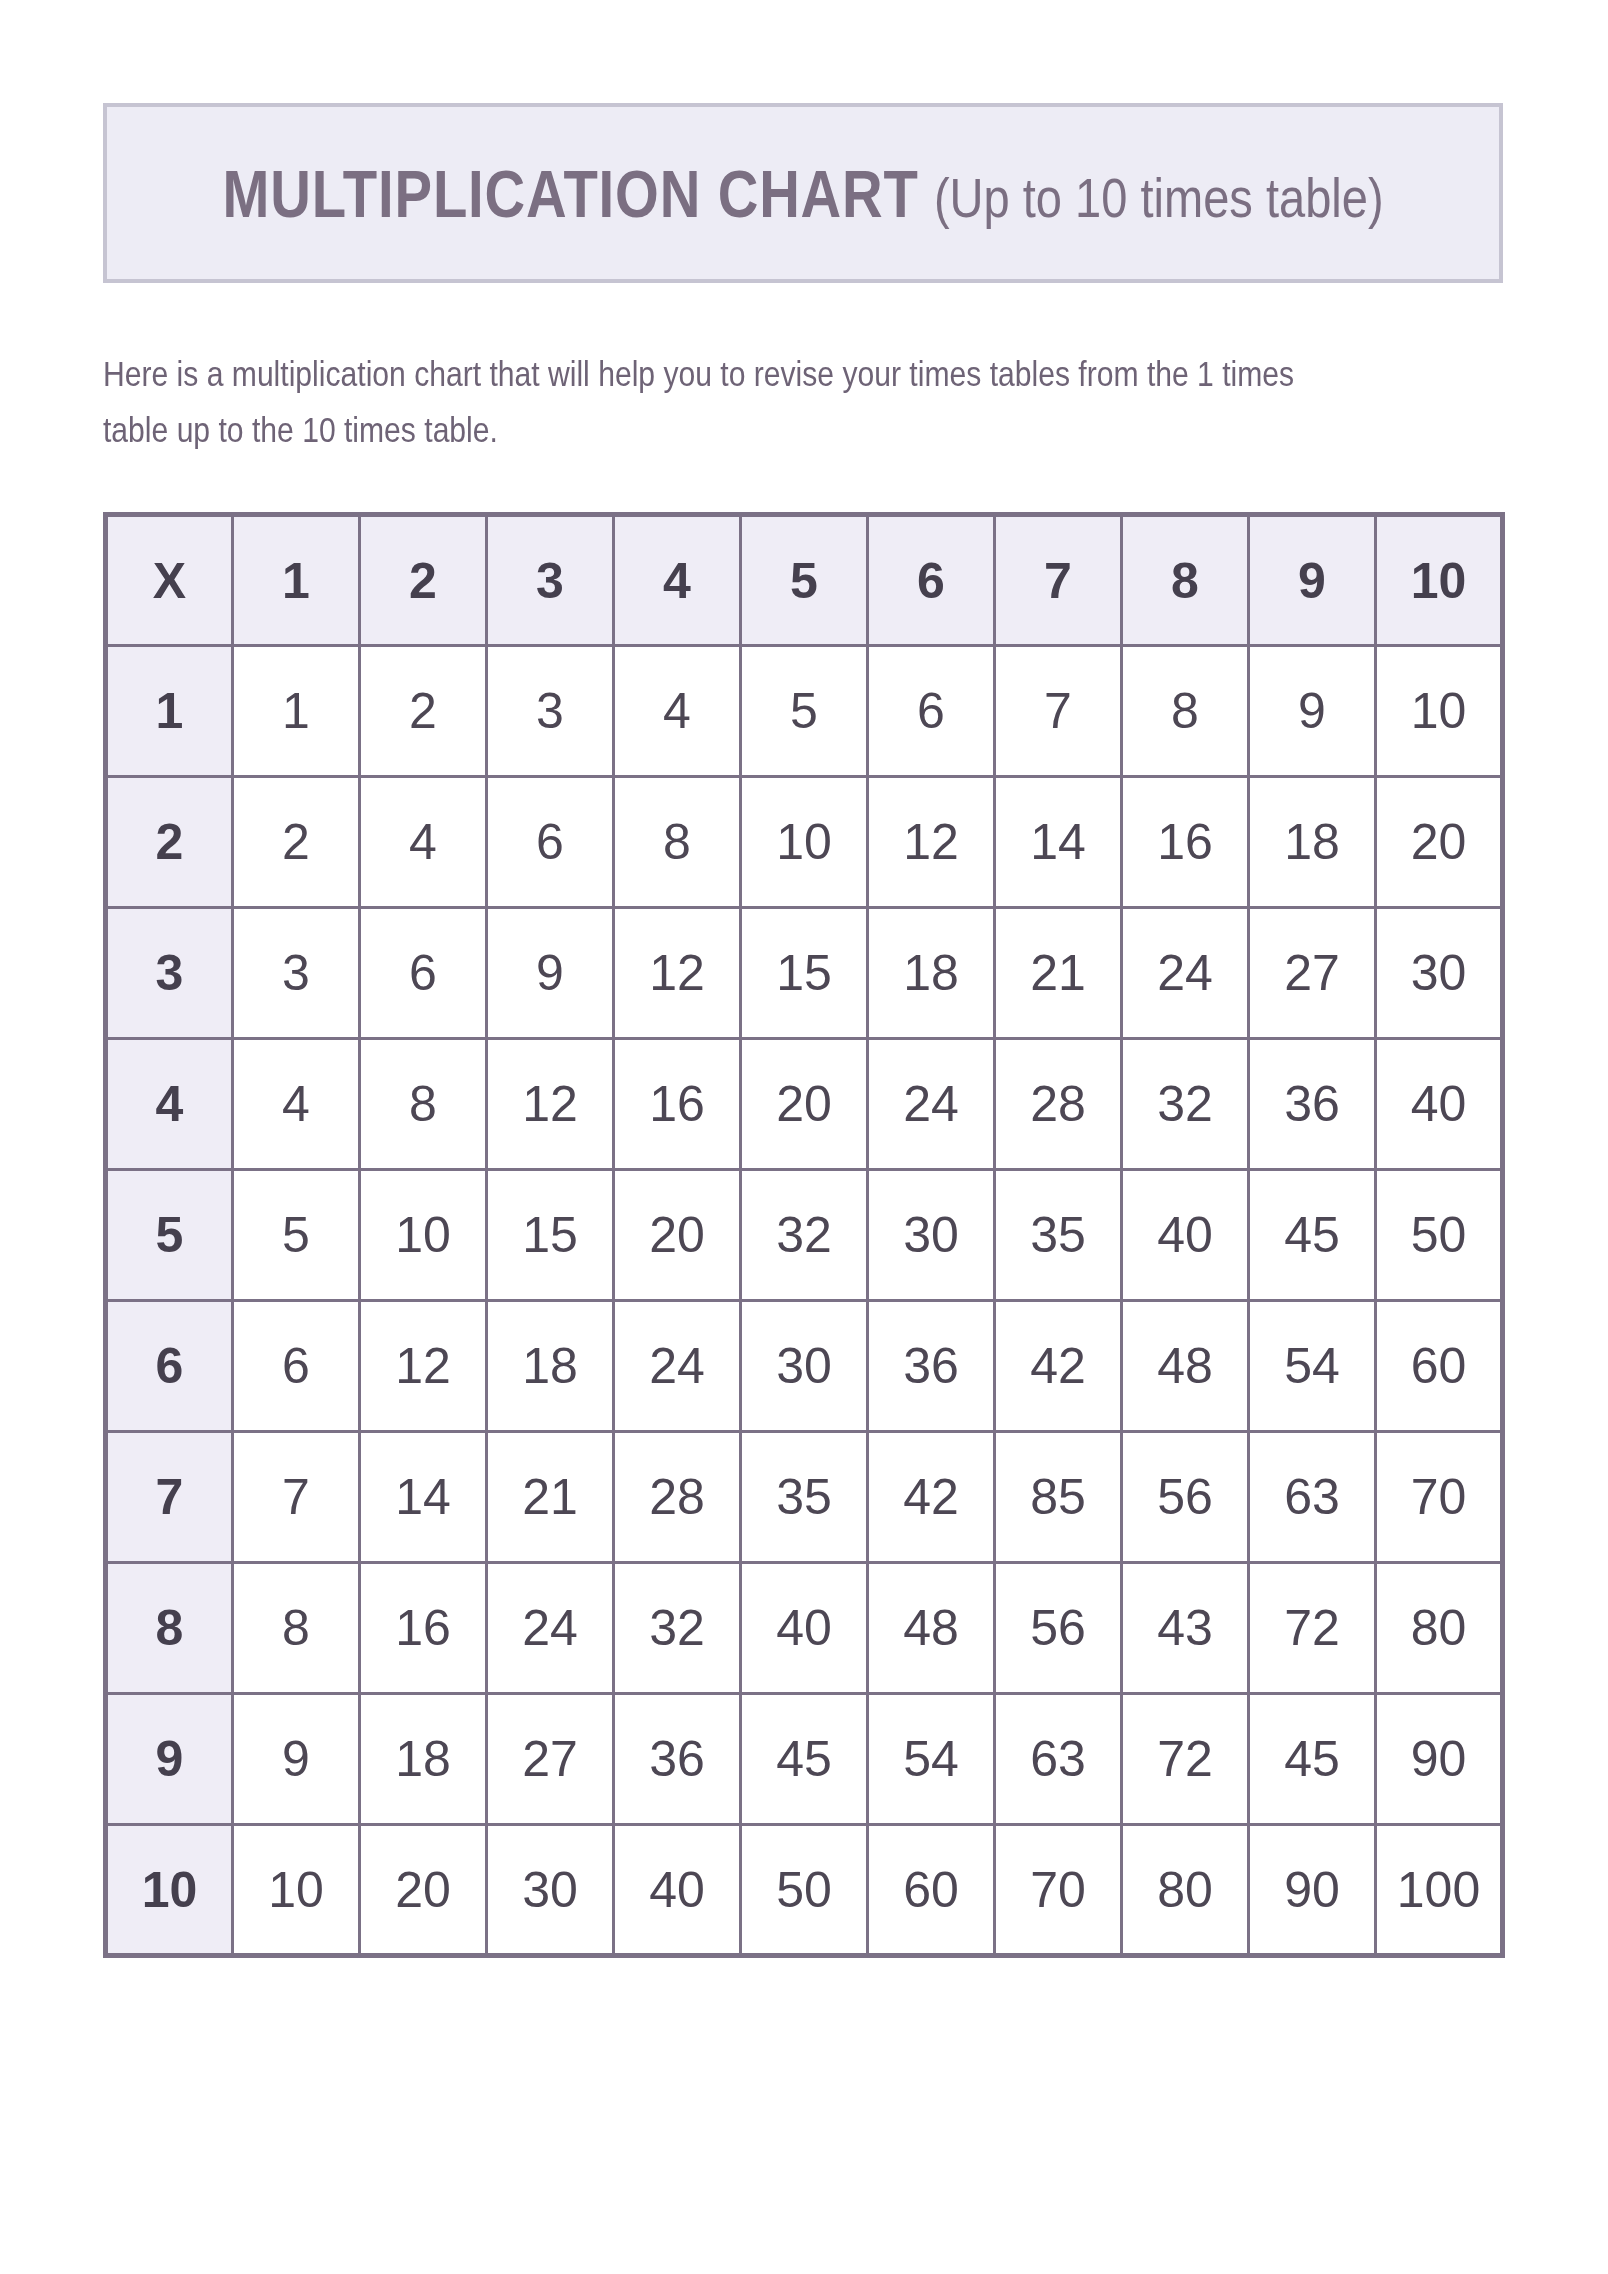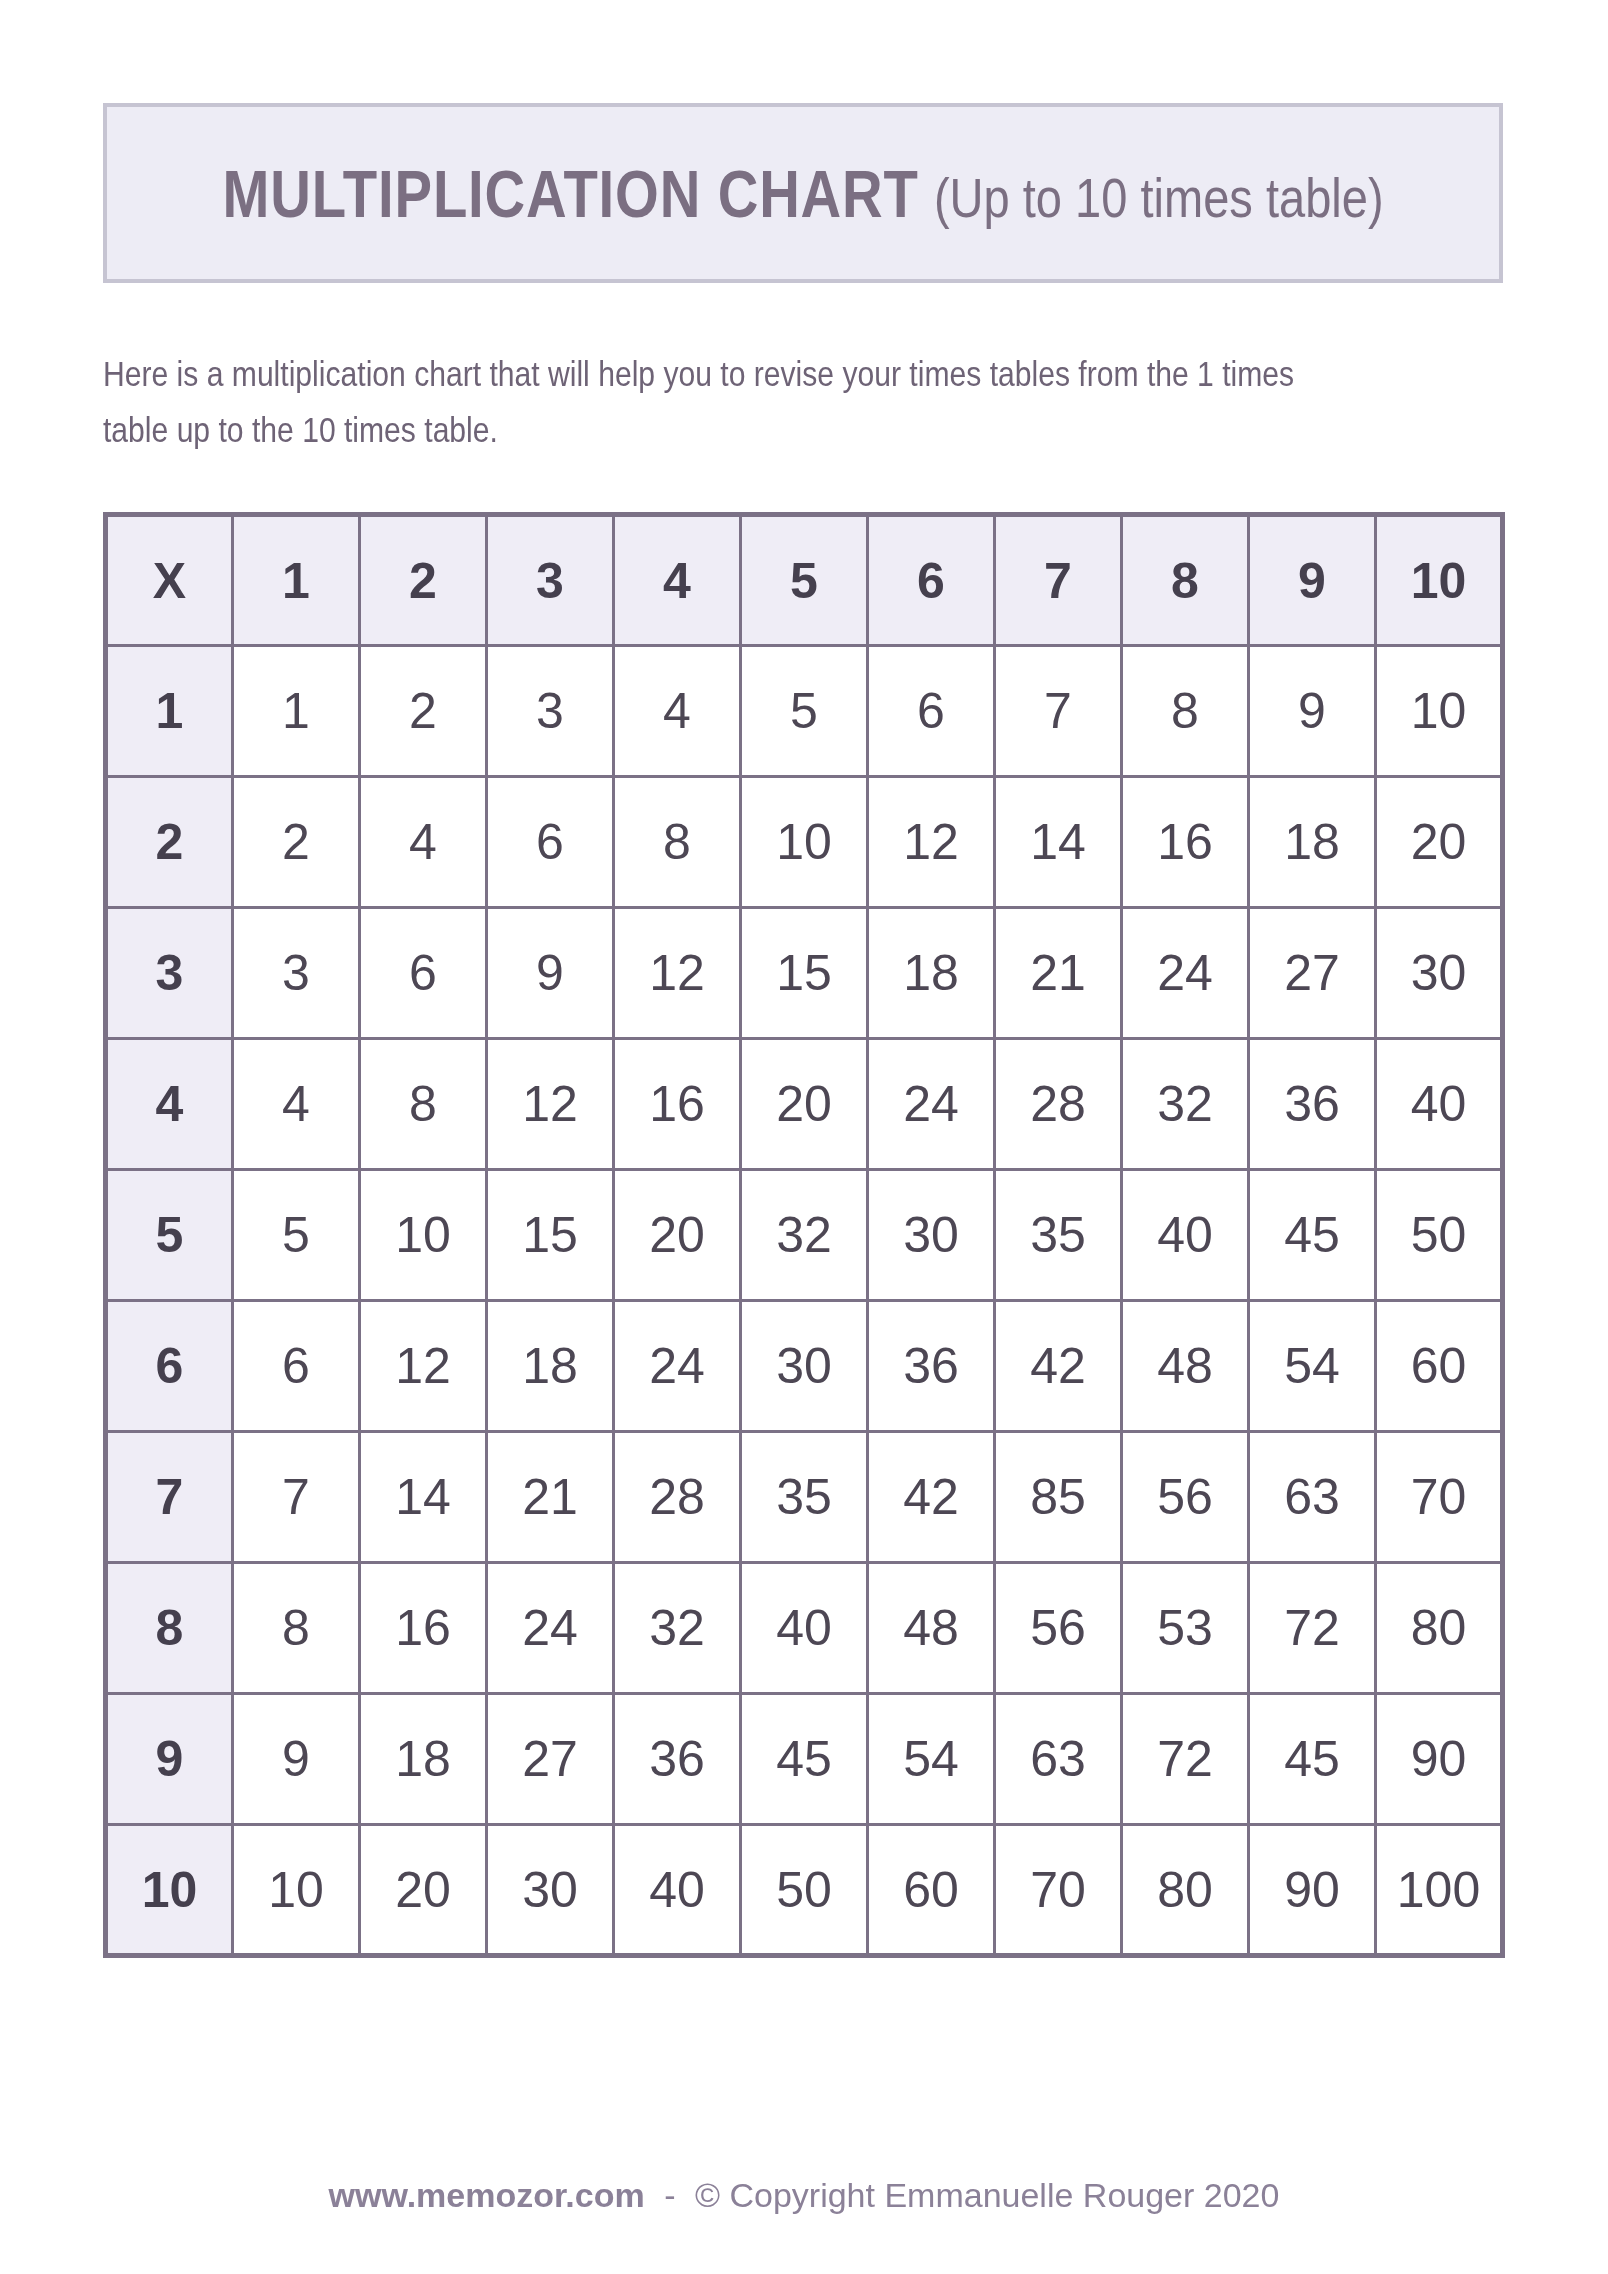--- a/index.html
+++ b/index.html
@@ -227,21 +227,21 @@
         </tr>
         <tr>
           <th>8</th>
           <td>8</td>
           <td>16</td>
           <td>24</td>
           <td>32</td>
           <td>40</td>
           <td>48</td>
           <td>56</td>
-          <td>53</td>
+          <td>43</td>
           <td>72</td>
           <td>80</td>
         </tr>
         <tr>
           <th>9</th>
           <td>9</td>
           <td>18</td>
           <td>27</td>
           <td>36</td>
           <td>45</td>
@@ -260,19 +260,14 @@
           <td>50</td>
           <td>60</td>
           <td>70</td>
           <td>80</td>
           <td>90</td>
           <td>100</td>
         </tr>
       </tbody>
   </table>
 
-  <div class="footer">
-    <span class="site">www.memozor.com</span>
-    <span class="sep">-</span>
-    <span class="copyright">© Copyright Emmanuelle Rouger 2020</span>
-  </div>
 
 </div>
 
 </body></html>

